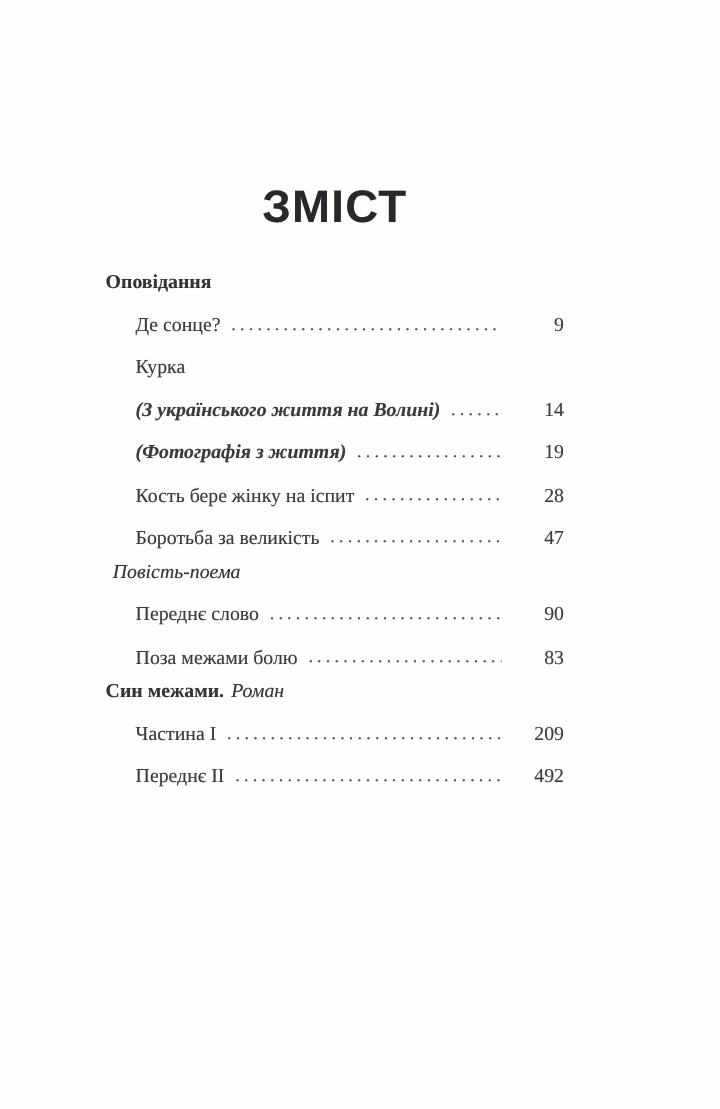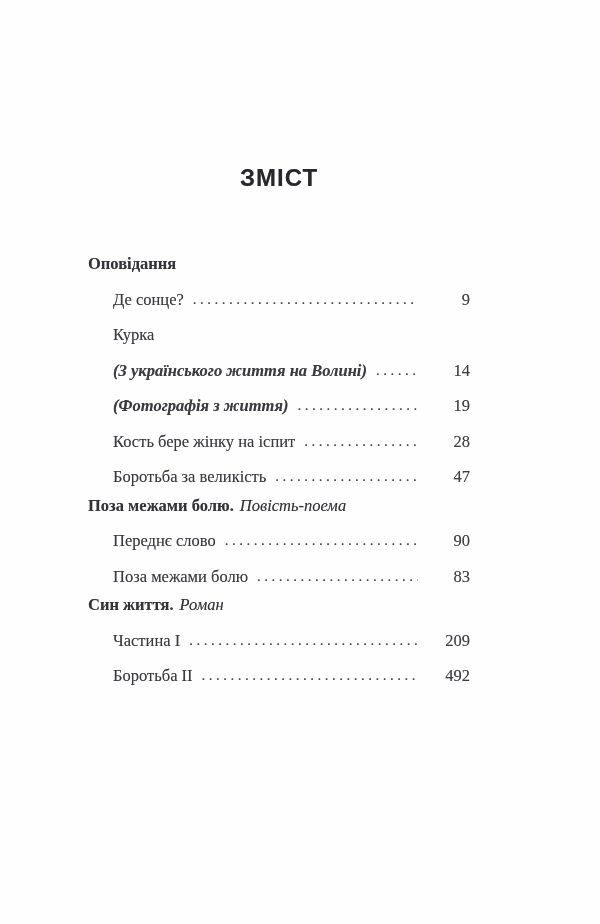--- a/index.html
+++ b/index.html
@@ -10,37 +10,37 @@
     height: 924px;
     background: #fefefe;
     font-family: "Liberation Serif", serif;
     color: #3a3a40;
     overflow: hidden;
     text-shadow: 0 0 0.6px rgba(58,58,64,0.45);
   }
 
   .title {
     position: absolute;
-    top: 166px;
+    top: 154px;
     left: 88px;
     width: 382px;
     margin: 0;
     text-align: center;
     font-family: "Liberation Sans", sans-serif;
     font-weight: bold;
-    font-size: 24px;
+    font-size: 38px;
     line-height: 1;
     letter-spacing: 1px;
     color: #27272c;
   }
 
   .toc {
     position: absolute;
     left: 88px;
-    top: 252px;
+    top: 223px;
     width: 382px;
     font-size: 16.5px;
   }
 
   .row {
     display: flex;
     align-items: baseline;
     height: 23.5px;
     line-height: 23.5px;
     white-space: nowrap;
@@ -123,47 +123,46 @@
       <span class="pnum">28</span>
     </div>
 
     <div class="row entry">
       <span class="label">Боротьба за великість</span>
       <span class="dots"></span>
       <span class="pnum">47</span>
     </div>
 
     <div class="row heading gap">
-      <span class="b">Поза межами болю.</span>
         <span class="i">Повість-поема</span>
     </div>
 
     <div class="row entry">
       <span class="label">Переднє слово</span>
       <span class="dots"></span>
       <span class="pnum">90</span>
     </div>
 
     <div class="row entry">
       <span class="label">Поза межами болю</span>
       <span class="dots"></span>
       <span class="pnum">83</span>
     </div>
 
     <div class="row heading gap">
-      <span class="b">Син життя.</span>
+      <span class="b">Син межами.</span>
         <span class="i">Роман</span>
     </div>
 
     <div class="row entry">
       <span class="label">Частина I</span>
       <span class="dots"></span>
       <span class="pnum">209</span>
     </div>
 
     <div class="row entry">
-      <span class="label">Боротьба II</span>
+      <span class="label">Переднє II</span>
       <span class="dots"></span>
       <span class="pnum">492</span>
     </div>
 
   </div>
 </div>
 
 </body></html>

